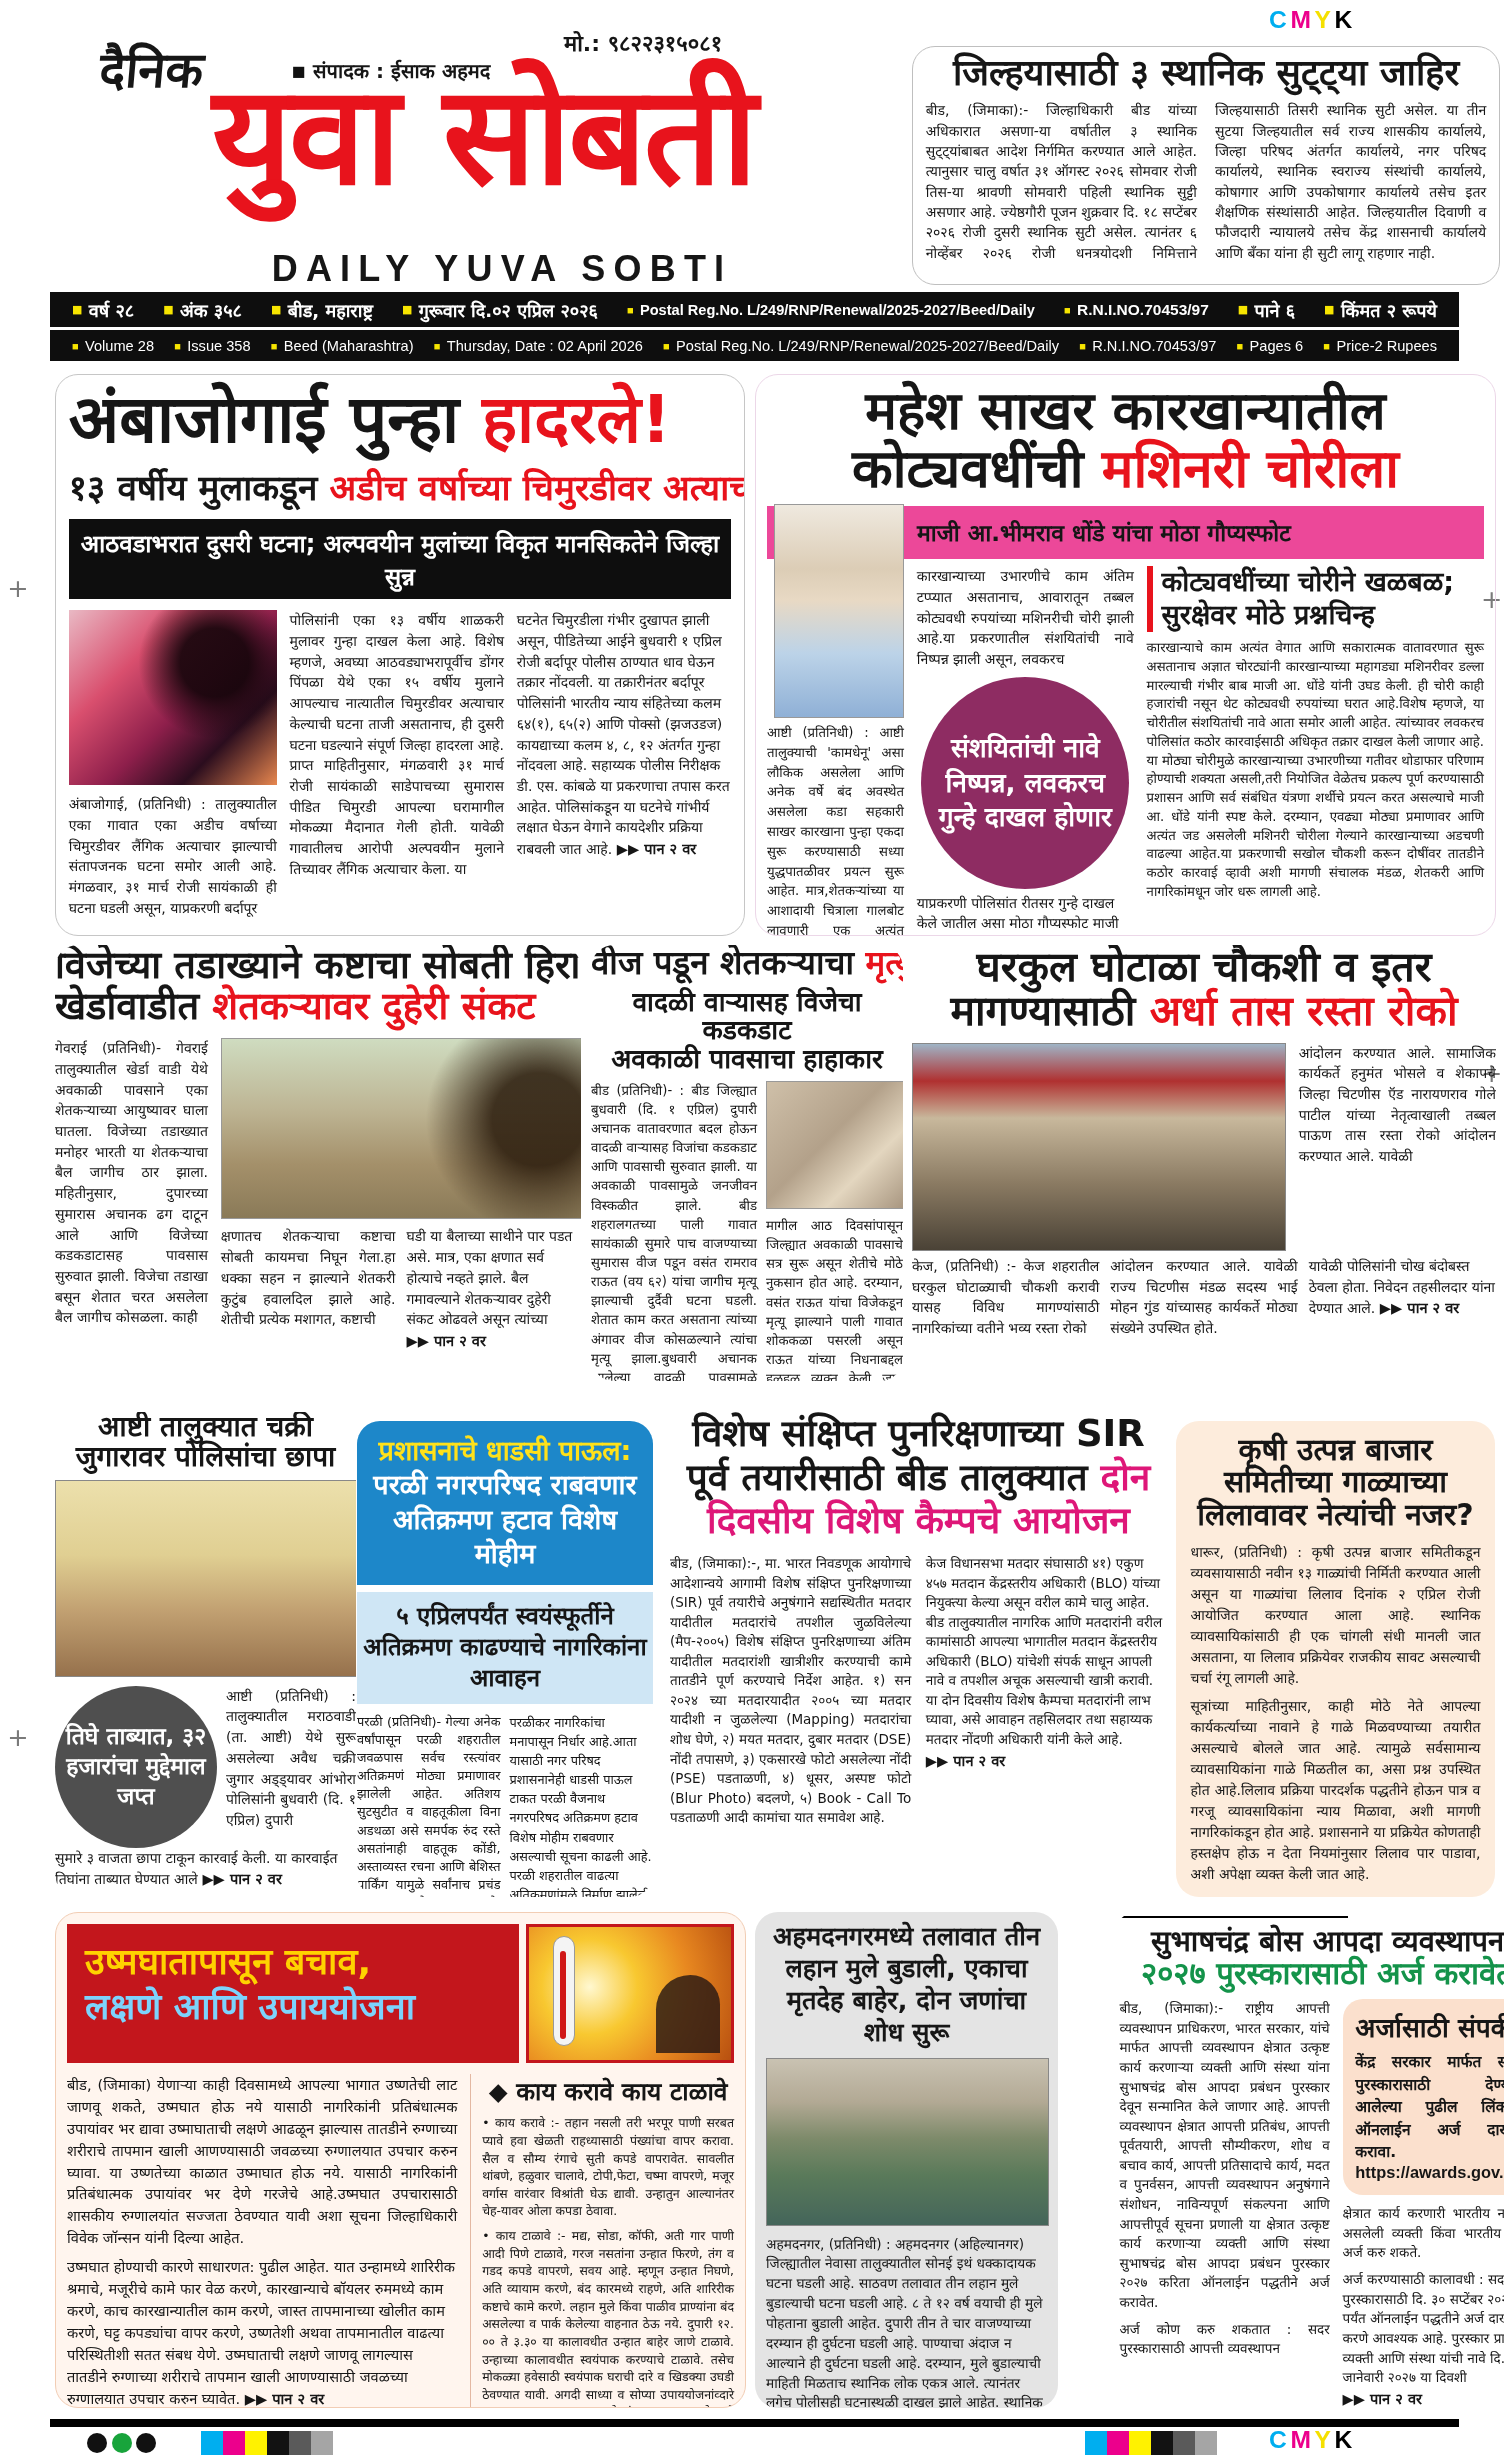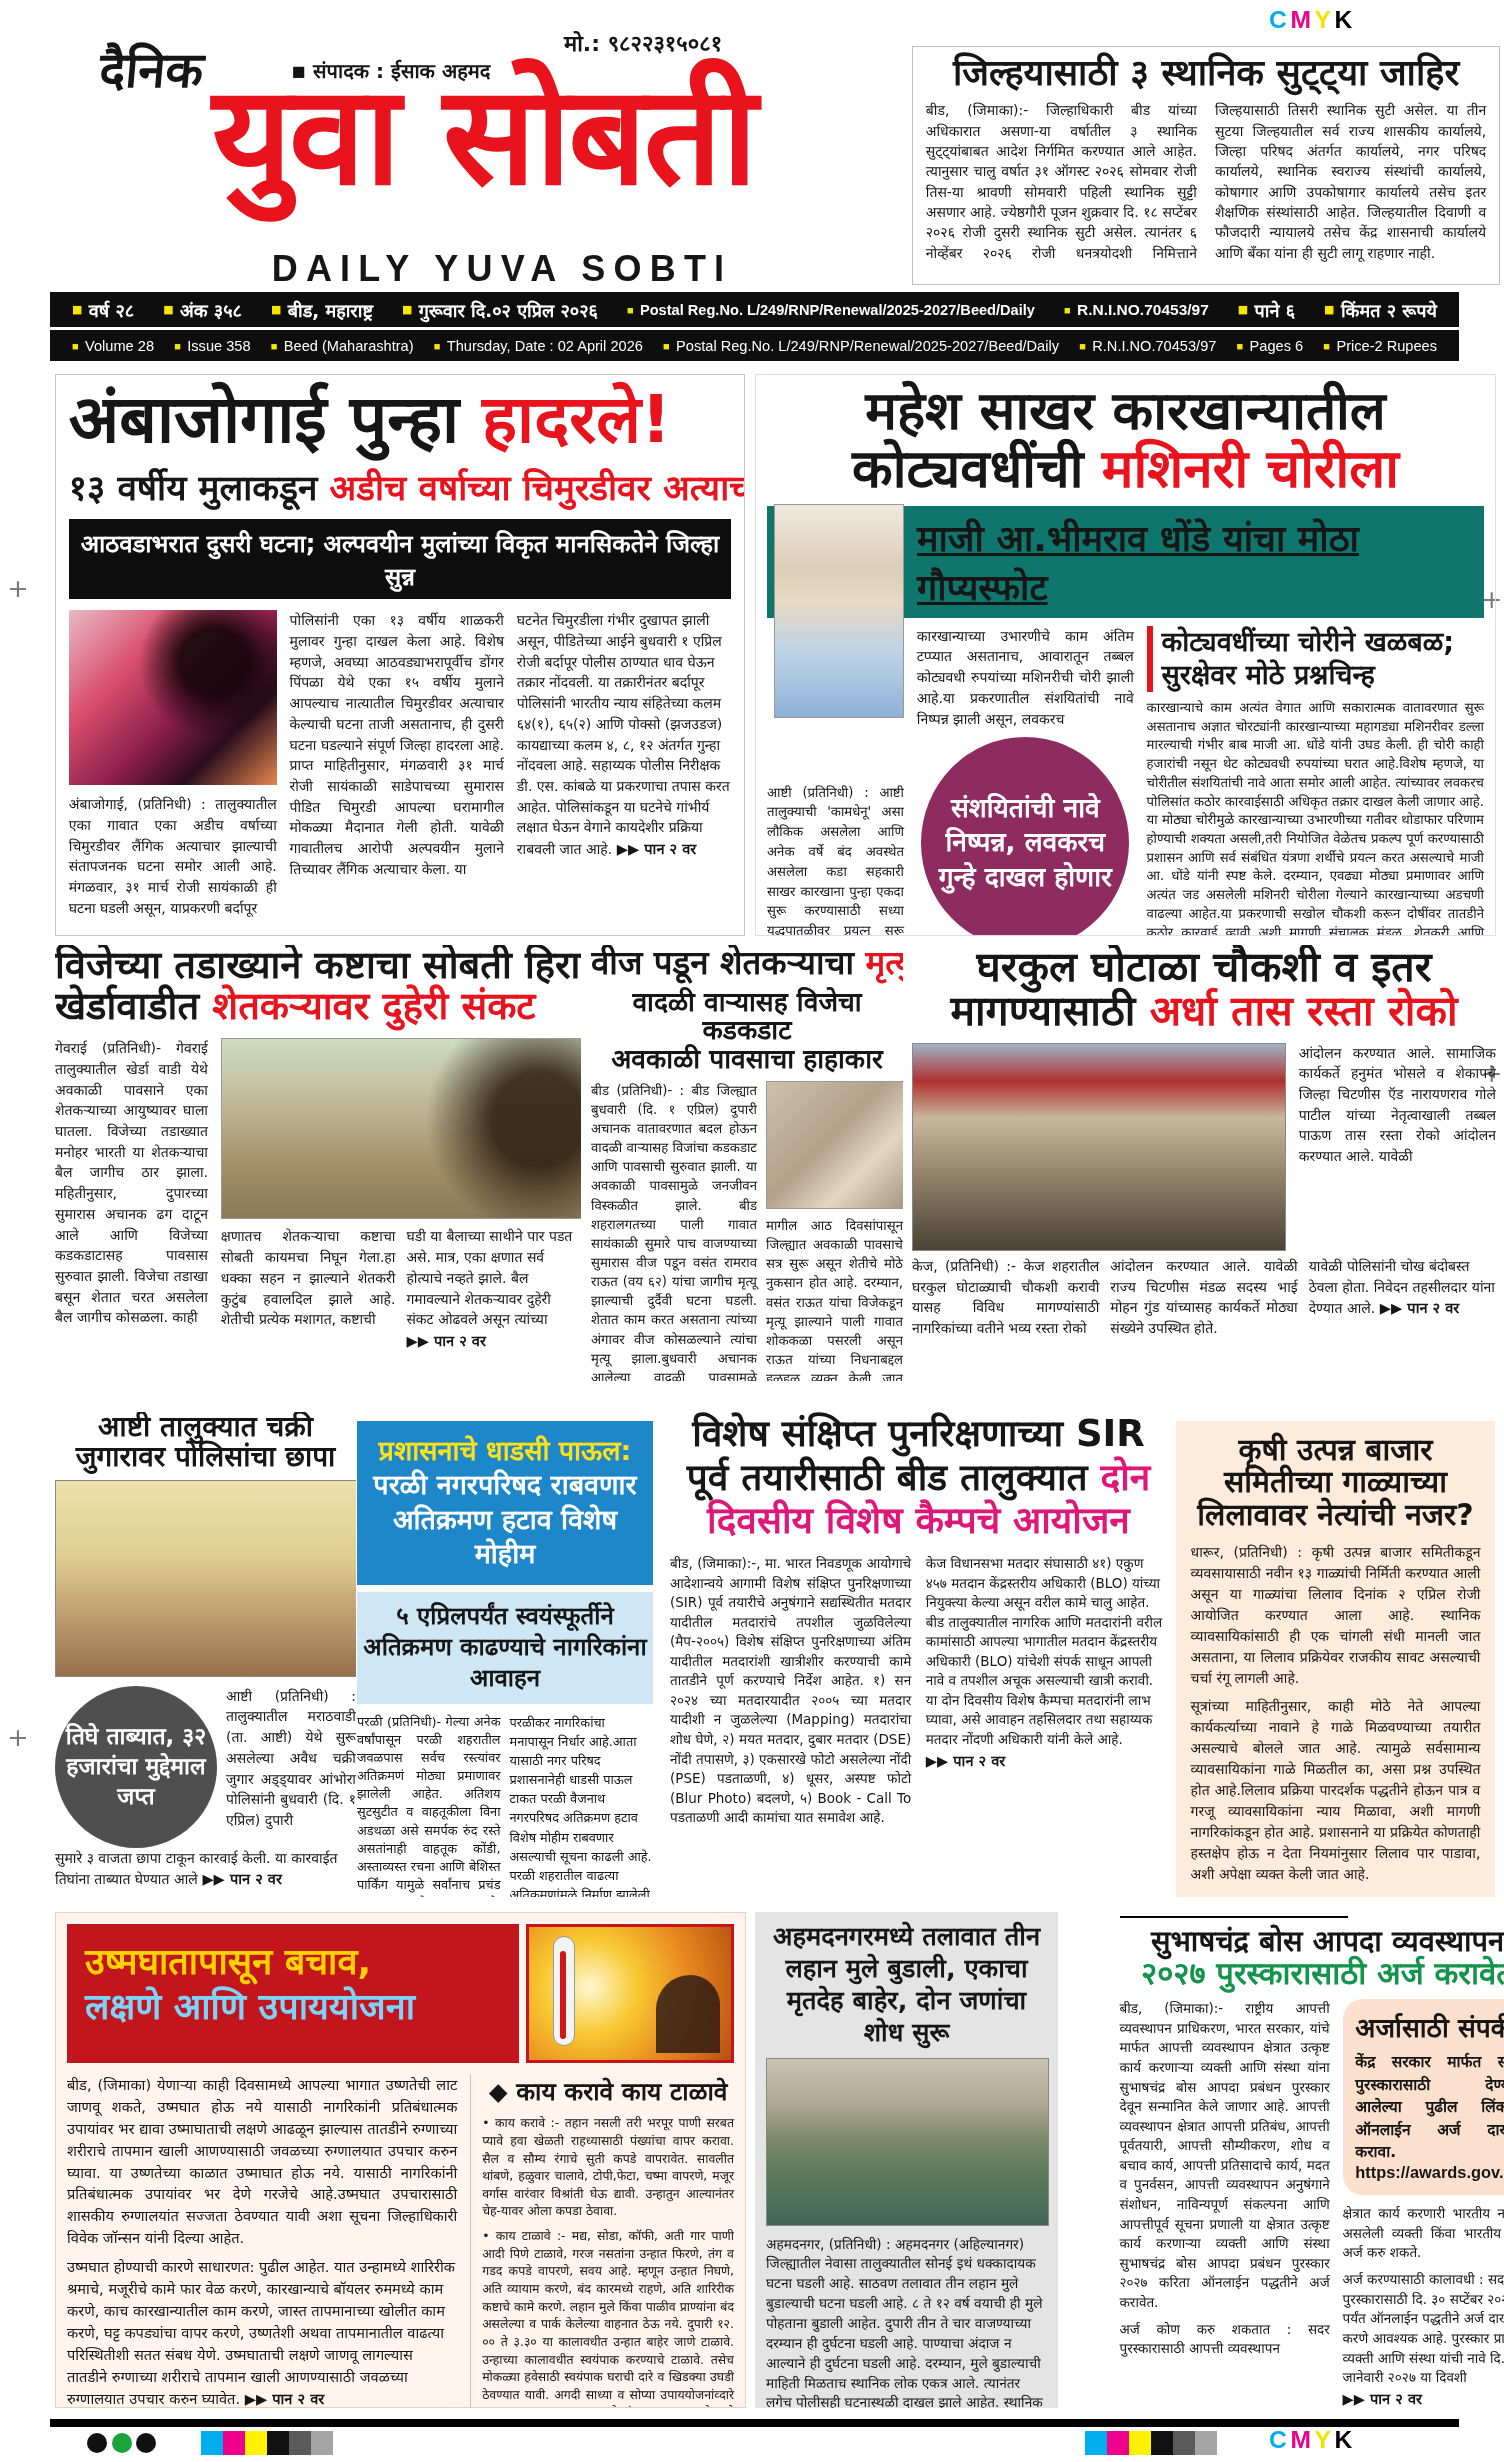--- a/index.html
+++ b/index.html
@@ -15,21 +15,21 @@
   .m-dainik{font-family:"DejaVu Serif",serif;font-weight:900;font-size:49px;transform:skewX(-5deg);}
   .m-ed{font-size:20px;font-weight:700;display:flex;align-items:center;gap:7.3px;}
   .m-mob{font-size:22px;font-weight:700;}
   .m-title{color:#e8131c;font-weight:900;font-size:137px;line-height:1.0;letter-spacing:-2.7px;text-align:center;width:803px;}
   .m-sub{font-family:"Liberation Sans",sans-serif;font-weight:900;font-size:36px;letter-spacing:8.2px;text-align:center;width:584px;}
   .sq{color:#f7e500;font-size:11px;}
   .bar{left:50px;width:1409px;background:#0e0e0e;color:#fff;display:flex;align-items:center;
        gap:0;padding:0 22px;box-sizing:border-box;justify-content:space-between;}
   .bar .it{display:flex;align-items:center;gap:6.4px;white-space:nowrap;}
   
-  .box{box-sizing:border-box;overflow:hidden;}
+  .box{box-sizing:border-box;overflow:hidden;border-radius:23px;}
   .hl{font-weight:900;line-height:1.08;}
   .blackbar{background:#0e0e0e;color:#fff;font-weight:700;text-align:center;padding:7.3px 9px;}
   .cols{display:flex;gap:12.8px;}
   .col{flex:1;min-width:0;}
   .photo{width:100%;background:#bbb;}
   .ph-abuse{background:
      radial-gradient(circle at 70% 30%,rgba(20,5,10,.9) 0 18%,transparent 40%),
      linear-gradient(135deg,#e9b9c4 0%,#d94f6e 30%,#8e1f4b 55%,#2b0d1e 75%,#e8874f 100%);}
   .ph-dhonde{background:linear-gradient(180deg,#efe9df 0%,#dcCDb6 30%,#e8d9c4 45%,#bcd3e8 70%,#8fb0d6 100%);}
   .ph-farm{background:
@@ -48,21 +48,21 @@
            font-size:26.4px;font-weight:800;line-height:1.3;padding:12.8px;box-sizing:border-box;margin:3.6px auto;}
   .gcircle{width:162px;height:162px;border-radius:50%;background:#4f4f4f;color:#fff;flex:none;
            display:flex;align-items:center;justify-content:center;text-align:center;
            font-size:23px;font-weight:800;line-height:1.3;padding:9px;box-sizing:border-box;}
   .subhead-rule{border-left:6.4px solid #e8131c;padding-left:9px;font-weight:900;font-size:27px;line-height:1.22;margin-bottom:7.3px;}
   
   .bluebox{background:#1d87c9;padding:12.8px 9px;text-align:center;font-weight:900;line-height:1.28;}
   .bb1{color:#ffe11a;font-size:27px;}
   .bb2{color:#ffffff;font-size:27px;}
   .subblue{background:#cfe6f5;padding:9px 1px;text-align:center;font-weight:800;font-size:24px;line-height:1.3;margin-top:7.3px;}
-  .pinkband{background:#0f766e;display:flex;align-items:center;font-weight:900;font-size:36px;padding:7.3px 7.3px 7.3px 150px;min-height:53px;box-sizing:border-box;text-decoration:underline;}
+  .pinkband{background:#ec4899;display:flex;align-items:center;font-weight:900;font-size:23px;padding:7.3px 7.3px 7.3px 150px;min-height:53px;box-sizing:border-box;}
   
   .heat-box{flex:1;background:#c3161c;padding:14.6px 18px;font-weight:900;line-height:1.25;}
   .hb1{color:#ffd200;font-size:36px;}
   .hb2{color:#7dd3fc;font-size:36px;}
   .therm{width:208px;height:139px;flex:none;border:3.6px solid #c3161c;box-sizing:border-box;position:relative;
          background:radial-gradient(circle at 30% 45%,#fff8d0 0%,#f8c830 30%,#e88820 62%,#b85010 100%);}
   .t-tube{position:absolute;left:24px;top:9px;width:20px;height:108px;background:#f4f4f4;border-radius:11px;border:0.9px solid #999;}
   .t-merc{position:absolute;left:31px;top:24px;width:5.5px;height:88px;background:#d01818;border-radius:3.6px;}
   .t-sil{position:absolute;right:11px;bottom:7.3px;width:64px;height:78px;border-radius:36px 31px 0 0;background:rgba(40,25,20,.82);}
   .dodont-title{font-weight:900;font-size:24.6px;text-align:center;margin-bottom:7.3px;}

